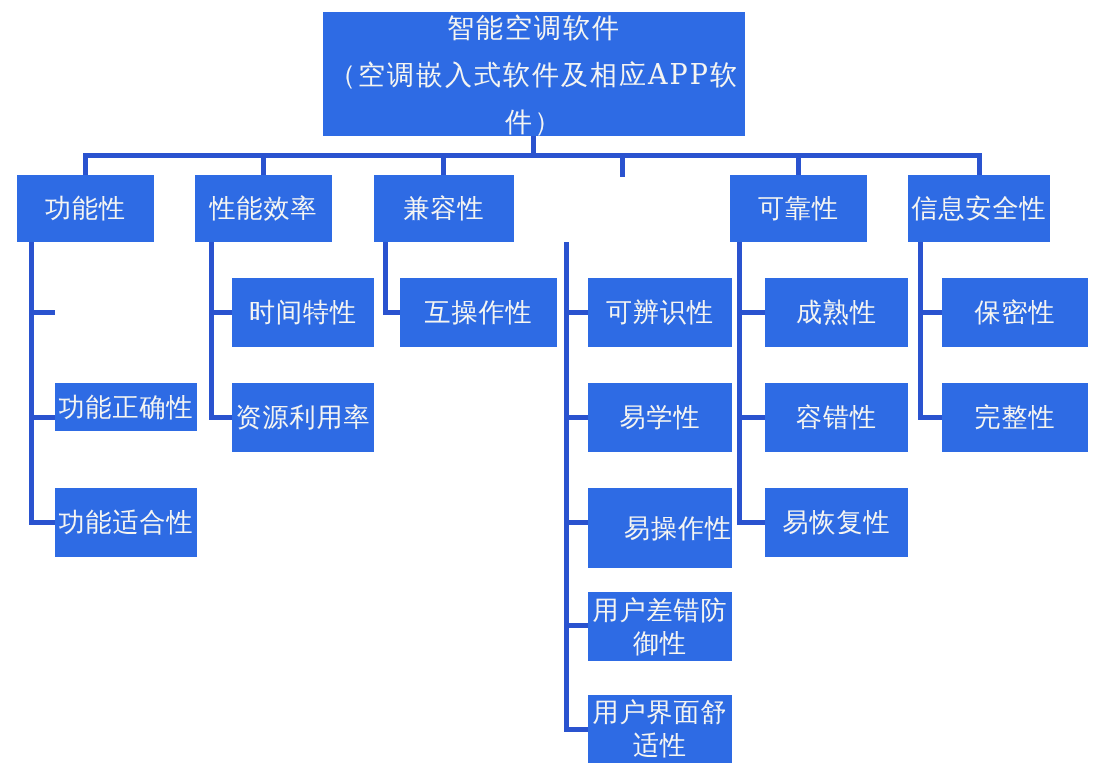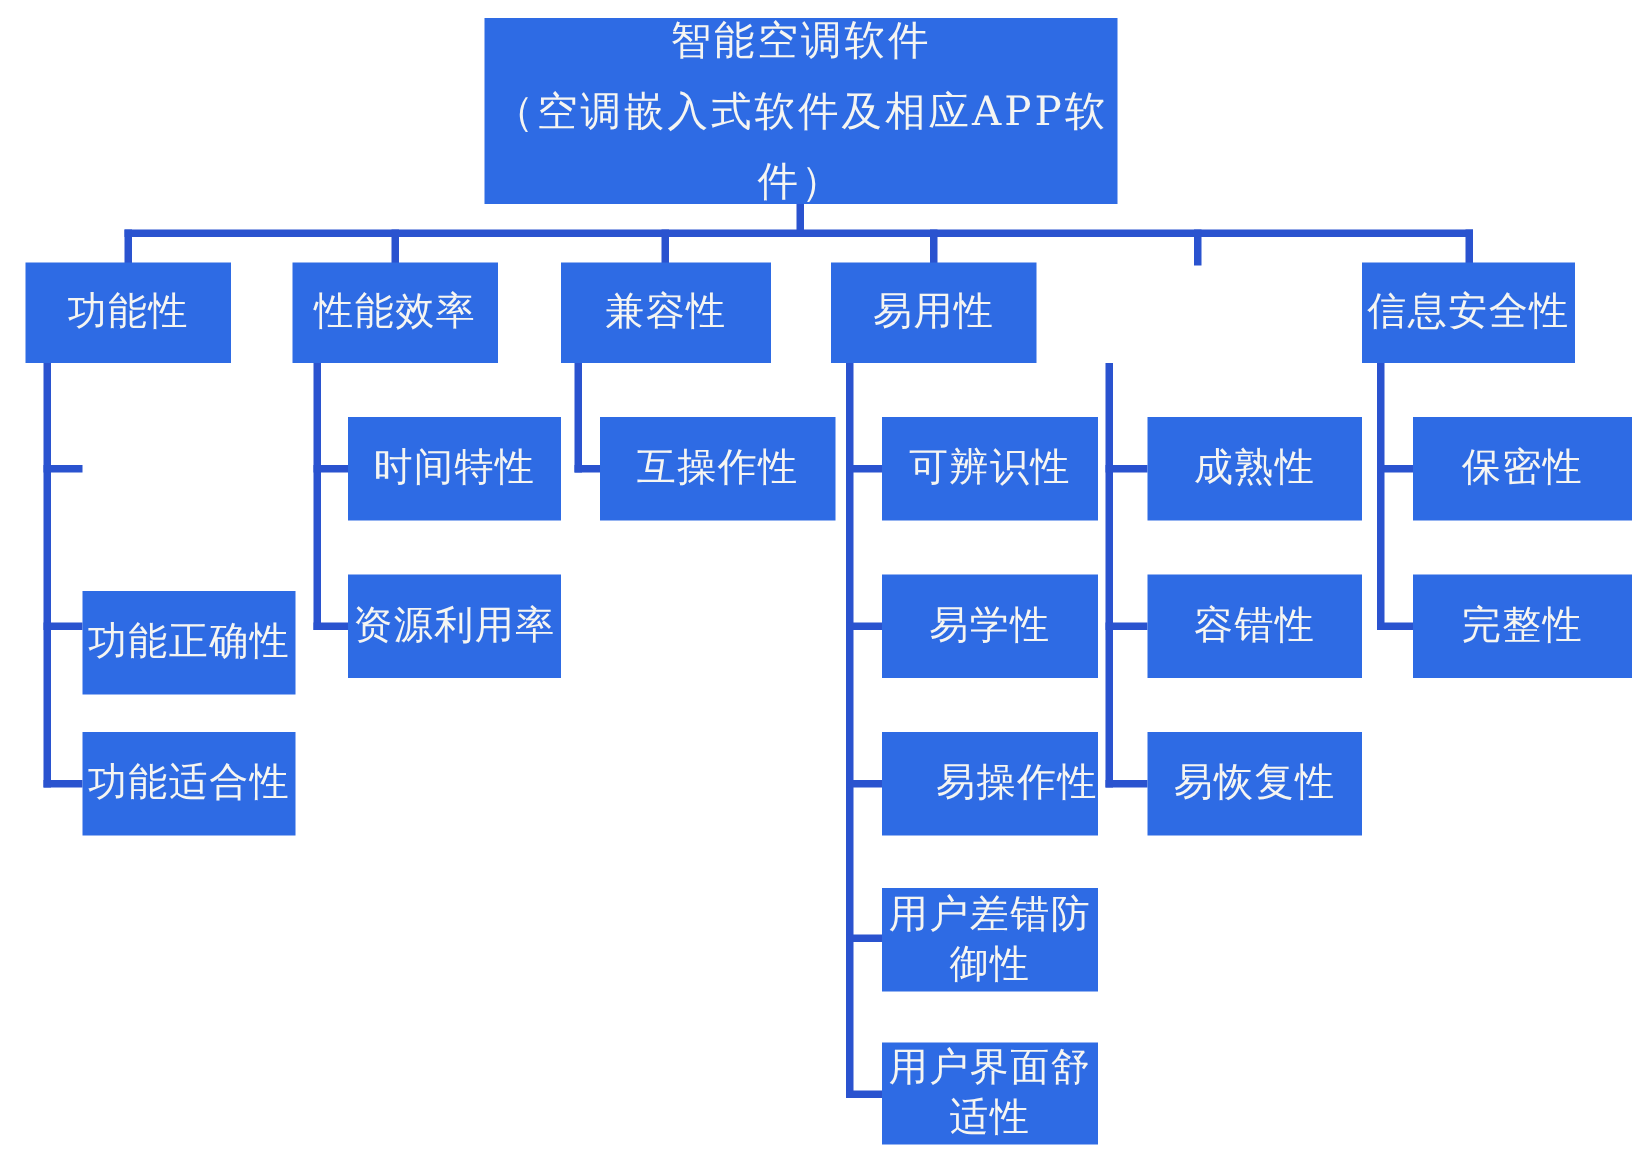--- a/index.html
+++ b/index.html
@@ -50,21 +50,21 @@
   <div class="line" style="left:83px;  top:153px; width:5px; height:24px;"></div>
   <div class="line" style="left:261px; top:153px; width:5px; height:24px;"></div>
   <div class="line" style="left:441px; top:153px; width:5px; height:24px;"></div>
   <div class="line" style="left:620px; top:153px; width:5px; height:24px;"></div>
   <div class="line" style="left:796px; top:153px; width:5px; height:24px;"></div>
   <div class="line" style="left:977px; top:153px; width:5px; height:24px;"></div>
 
   <div class="node" style="left:17px;  top:175px; width:137px; height:67px;">功能性</div>
   <div class="node" style="left:195px; top:175px; width:137px; height:67px;">性能效率</div>
   <div class="node" style="left:374px; top:175px; width:140px; height:67px;">兼容性</div>
-  <div class="node" style="left:554px; top:175px; width:137px; height:67px;">易用性</div>
+  <div class="node" style="left:730px; top:175px; width:137px; height:67px;">可靠性</div>
   <div class="node" style="left:908px; top:175px; width:142px; height:67px;">信息安全性</div>
 
   <div class="line" style="left:29px;  top:242px; width:5px; height:283px;"></div>
   <div class="line" style="left:209px; top:242px; width:5px; height:178px;"></div>
   <div class="line" style="left:383px; top:242px; width:5px; height:73px;"></div>
   <div class="line" style="left:564px; top:242px; width:5px; height:490px;"></div>
   <div class="line" style="left:737px; top:242px; width:5px; height:283px;"></div>
   <div class="line" style="left:918px; top:242px; width:5px; height:178px;"></div>
 
   <div class="line" style="left:29px;  top:310px; width:26px; height:5px;"></div>
@@ -77,31 +77,31 @@
   <div class="line" style="left:564px; top:415px; width:24px; height:5px;"></div>
   <div class="line" style="left:564px; top:520px; width:24px; height:5px;"></div>
   <div class="line" style="left:564px; top:623px; width:24px; height:5px;"></div>
   <div class="line" style="left:564px; top:727px; width:24px; height:5px;"></div>
   <div class="line" style="left:737px; top:310px; width:28px; height:5px;"></div>
   <div class="line" style="left:737px; top:415px; width:28px; height:5px;"></div>
   <div class="line" style="left:737px; top:520px; width:28px; height:5px;"></div>
   <div class="line" style="left:918px; top:310px; width:24px; height:5px;"></div>
   <div class="line" style="left:918px; top:415px; width:24px; height:5px;"></div>
 
-  <div class="node" style="left:55px; top:383px; width:142px; height:69px;margin-top:11px;">功能正确性</div>
+  <div class="node" style="left:55px; top:383px; width:142px; height:48px;">功能正确性</div>
   <div class="node" style="left:55px; top:488px; width:142px; height:69px;">功能适合性</div>
 
   <div class="node" style="left:232px; top:278px; width:142px; height:69px;">时间特性</div>
   <div class="node" style="left:232px; top:383px; width:142px; height:69px;">资源利用率</div>
 
   <div class="node" style="left:400px; top:278px; width:157px; height:69px;">互操作性</div>
 
   <div class="node" style="left:588px; top:278px; width:144px; height:69px;">可辨识性</div>
   <div class="node" style="left:588px; top:383px; width:144px; height:69px;">易学性</div>
-  <div class="node" style="left:588px; top:488px; width:144px; height:69px;padding-left:36px;">易操作性</div>
+  <div class="node" style="left:588px; top:488px; width:144px; height:80px;padding-left:36px;">易操作性</div>
   <div class="node" style="left:588px; top:592px; width:144px; height:69px;">用户差错防御性</div>
   <div class="node" style="left:588px; top:695px; width:144px; height:68px;">用户界面舒适性</div>
 
   <div class="node" style="left:765px; top:383px; width:143px; height:69px;">容错性</div>
   <div class="node" style="left:765px; top:278px; width:143px; height:69px;">成熟性</div>
   <div class="node" style="left:942px; top:278px; width:146px; height:69px;">保密性</div>
 
   <div class="node" style="left:765px; top:488px; width:143px; height:69px;">易恢复性</div>
   <div class="node" style="left:942px; top:383px; width:146px; height:69px;">完整性</div>
 

